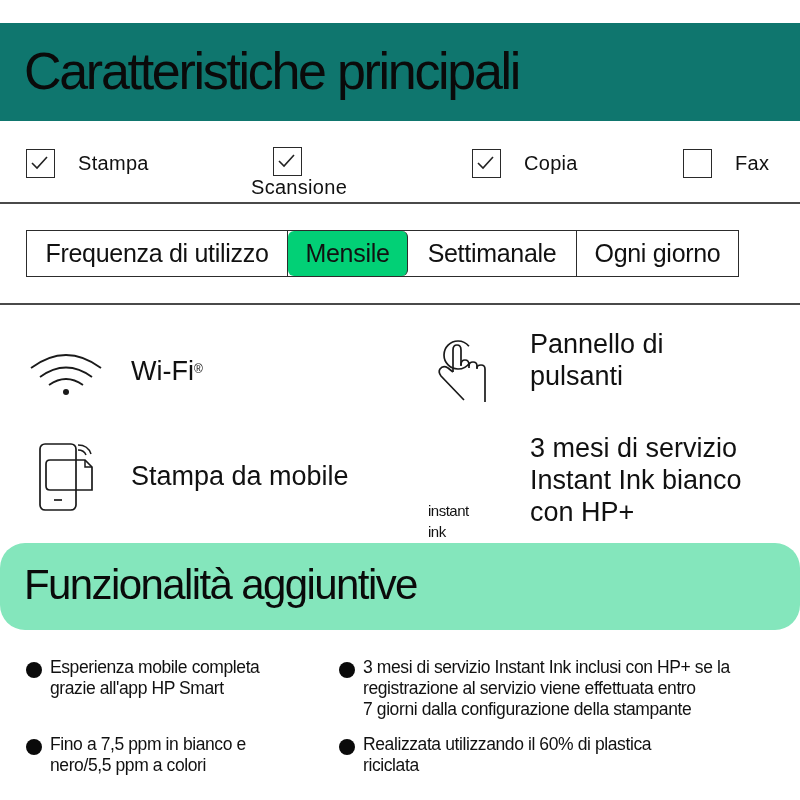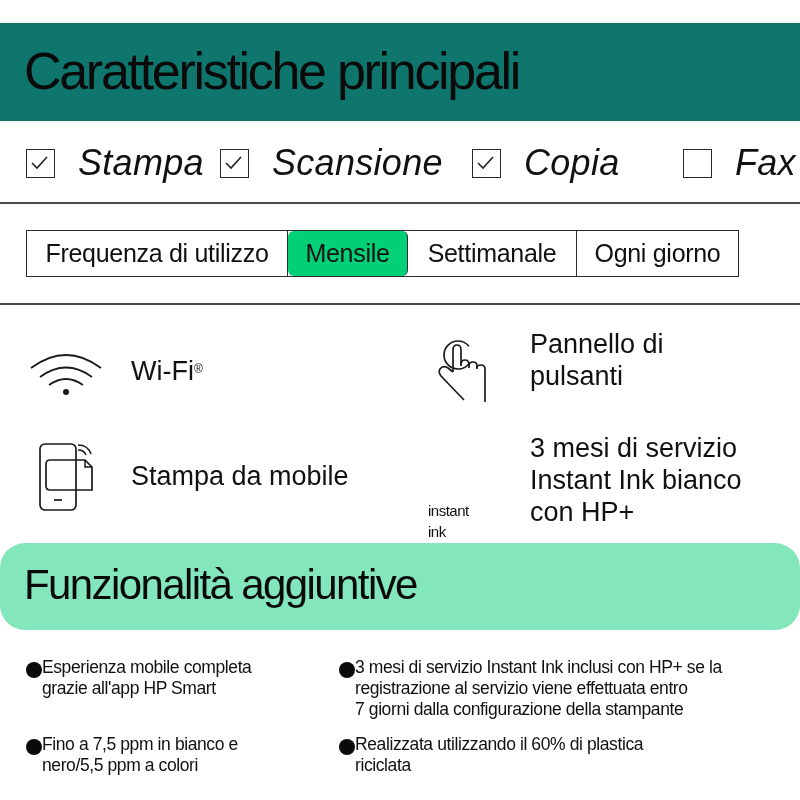--- a/index.html
+++ b/index.html
@@ -19,21 +19,21 @@
   .functions-row {
     position: absolute; left: 0; top: 121px; width: 800px; height: 82px;
   }
   .func {
     position: absolute; top: 26px; height: 32px; display: flex; align-items: center;
   }
   .checkbox {
     width: 29px; height: 29px; border: 1.6px solid #2a2a2a; position: relative; flex: none;
   }
   .checkbox svg { position: absolute; left: 3px; top: 4px; }
-  .func-label { font-size: 36px; margin-left: 23px; letter-spacing: 0.3px; color: #111; white-space: nowrap; font-style: italic; }
+  .func-label { font-size: 20px; margin-left: 23px; letter-spacing: 0.3px; color: #111; white-space: nowrap; }
 
   .divider { position: absolute; left: 0; width: 800px; height: 2px; background: #4a4a4a; }
 
   .freq-table {
     position: absolute; left: 26px; top: 230px; height: 47px;
     display: flex; border: 1.5px solid #2c2c2c;
   }
   .freq-cell {
     height: 100%; display: flex; align-items: center; justify-content: center;
     font-size: 25px; color: #111; border-right: 1.5px solid #2c2c2c; white-space: nowrap;
@@ -60,40 +60,40 @@
     font-size: 42px; letter-spacing: -1.6px; color: #0a0a0a; white-space: nowrap;
   }
 
   .bullet {
     position: absolute; display: flex; align-items: flex-start;
   }
   .bullet-dot {
     width: 16px; height: 16px; border-radius: 50%; background: #0a0a0a; flex: none; margin-top: 5px;
   }
   .bullet-text {
-    font-size: 17.5px; line-height: 21px; color: #111; letter-spacing: -0.4px;
+    margin-left: 8px; font-size: 17.5px; line-height: 21px; color: #111; letter-spacing: -0.4px;
   }
 </style>
 </head>
 <body>
 
 <div class="band-main">
   <div class="title">Caratteristiche principali</div>
 </div>
 
 <div class="functions-row">
   <div class="func" style="left:26px;">
     <div class="checkbox">
       <svg width="20" height="18" viewBox="0 0 20 18">
           <path d="M2 9 L7 14 L17 3" fill="none" stroke="#222" stroke-width="1.6"></path>
         </svg>
     </div>
     <span class="func-label">Stampa</span>
   </div>
-  <div class="func" style="left:220px;">
+  <div class="func" style="left:228px;flex-direction:column;">
     <div class="checkbox">
       <svg width="20" height="18" viewBox="0 0 20 18">
           <path d="M2 9 L7 14 L17 3" fill="none" stroke="#222" stroke-width="1.6"></path>
         </svg>
     </div>
     <span class="func-label">Scansione</span>
   </div>
   <div class="func" style="left:472px;">
     <div class="checkbox">
       <svg width="20" height="18" viewBox="0 0 20 18">

